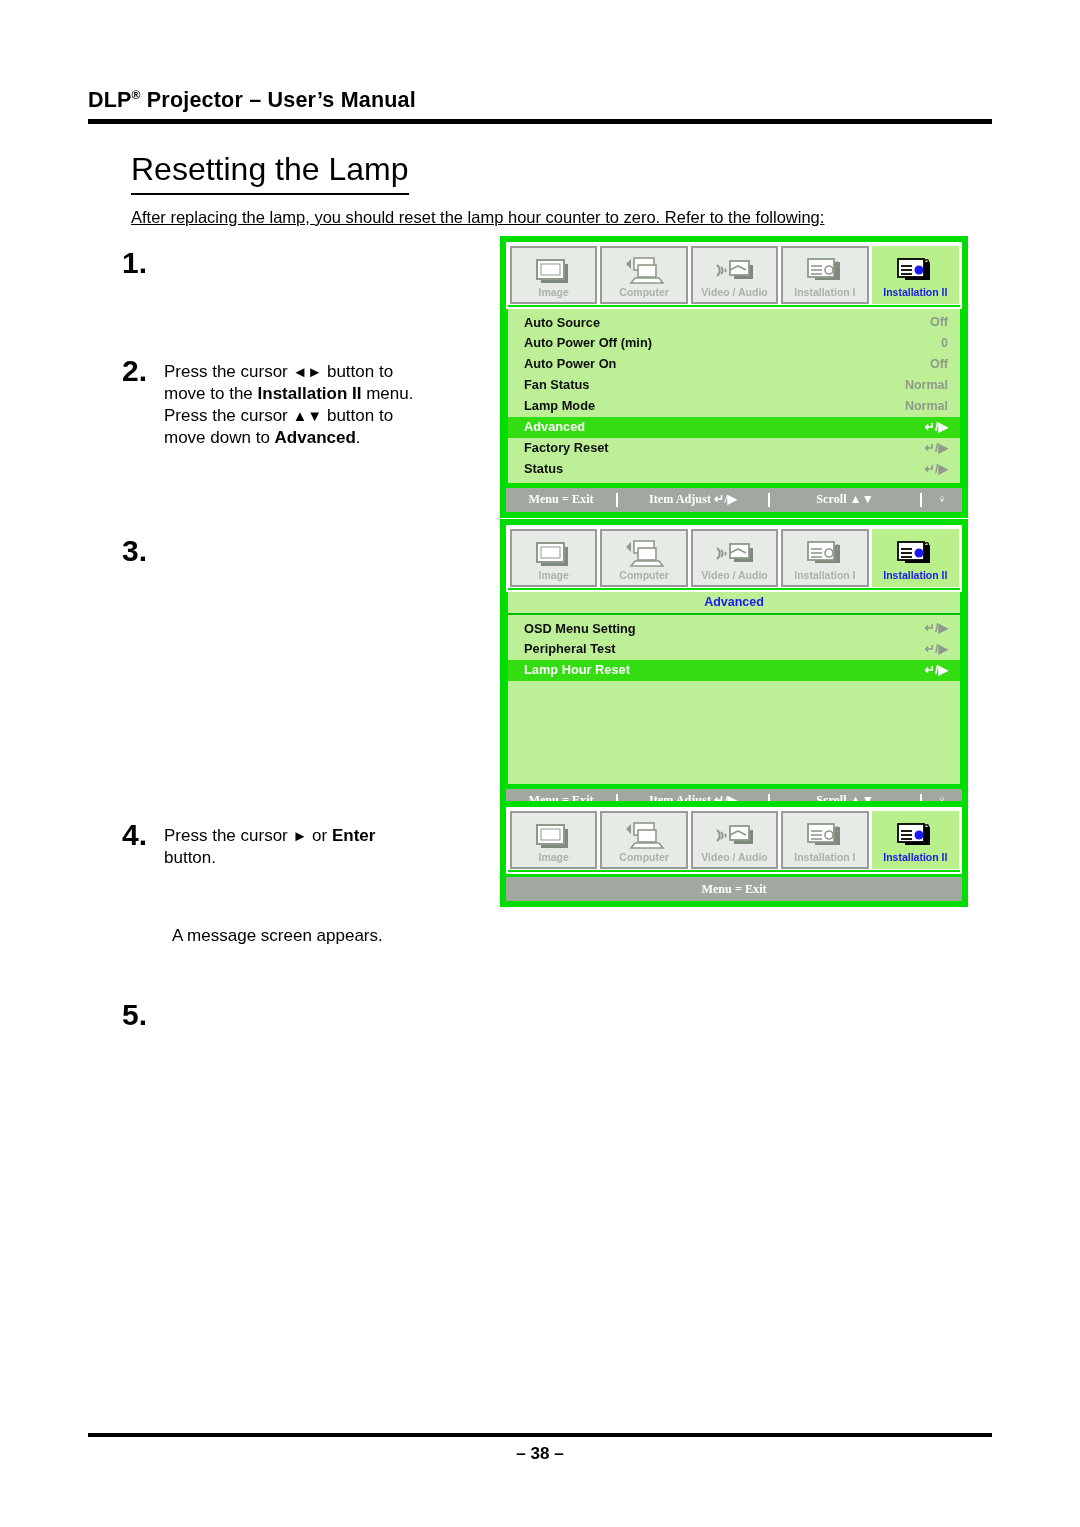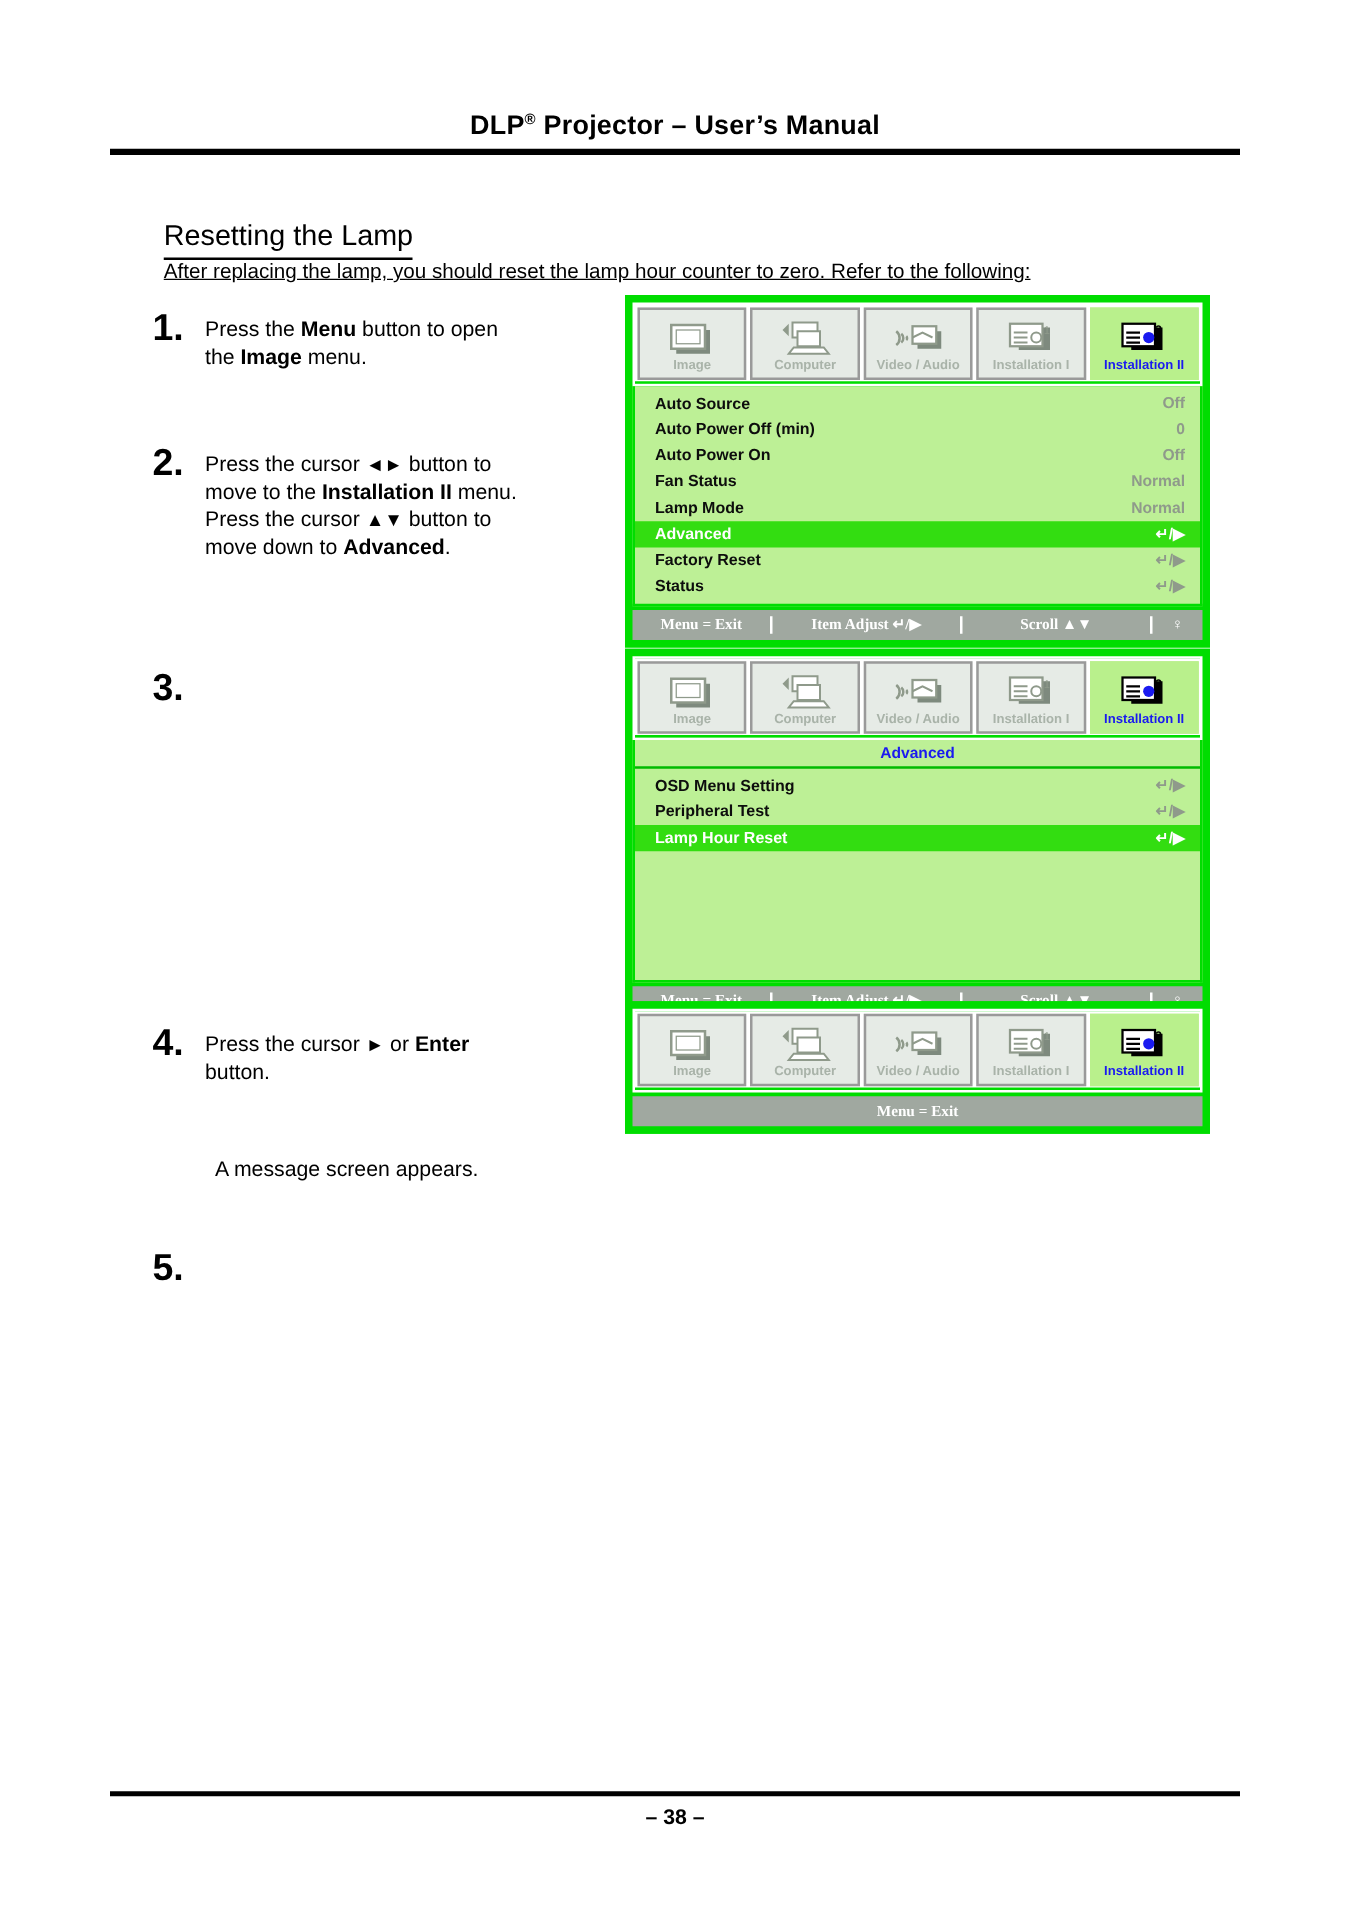--- a/index.html
+++ b/index.html
@@ -15,21 +15,20 @@
     color: #000000;
     overflow: hidden;
   }
 
   
   .page-header {
     position: absolute;
     left: 88px;
     top: 88px;
     width: 904px;
-    text-align: center;
   }
   .page-header .title {
     font-size: 21.5px;
     font-weight: bold;
     letter-spacing: 0.2px;
     white-space: nowrap;
   }
   .page-header .title .sup {
     font-size: 12px;
     vertical-align: super;
@@ -41,22 +40,22 @@
     top: 119px;
     width: 904px;
     height: 5px;
     background: #000000;
   }
 
   
   .section-heading {
     position: absolute;
     left: 131px;
-    top: 175px;
-    font-size: 23px;
+    top: 151px;
+    font-size: 32px;
     font-weight: normal;
     padding-bottom: 4px;
     border-bottom: 2.5px solid #000;
     display: inline-block;
     line-height: 1.18;
   }
 
   .intro-text {
     position: absolute;
     left: 131px;
@@ -273,24 +272,20 @@
 </div>
 <div class="header-rule"></div>
 
 <div class="section-heading">Resetting the Lamp</div>
 <div class="intro-text">After replacing the lamp, you should reset the lamp hour counter to zero. Refer to the following:</div>
 
 <div class="steps">
 
   <div class="step" style="top:0px;">
     <div class="num">1.</div>
-    <div class="body">
-      <span>Press the </span><b>Menu</b><span> button to open</span><br>
-      <span>the </span><b>Image</b><span> menu.</span>
-    </div>
   </div>
 
   <div class="step" style="top:108px;">
     <div class="num">2.</div>
     <div class="body">
       <span>Press the cursor </span><b class="arrows">◄►</b><span> button to</span><br>
       <span>move to the </span><b>Installation II</b><span> menu.</span><br>
       <span>Press the cursor </span><b class="arrows">▲▼</b><span> button to</span><br>
       <span>move down to </span><b>Advanced</b><span>.</span>
     </div>

